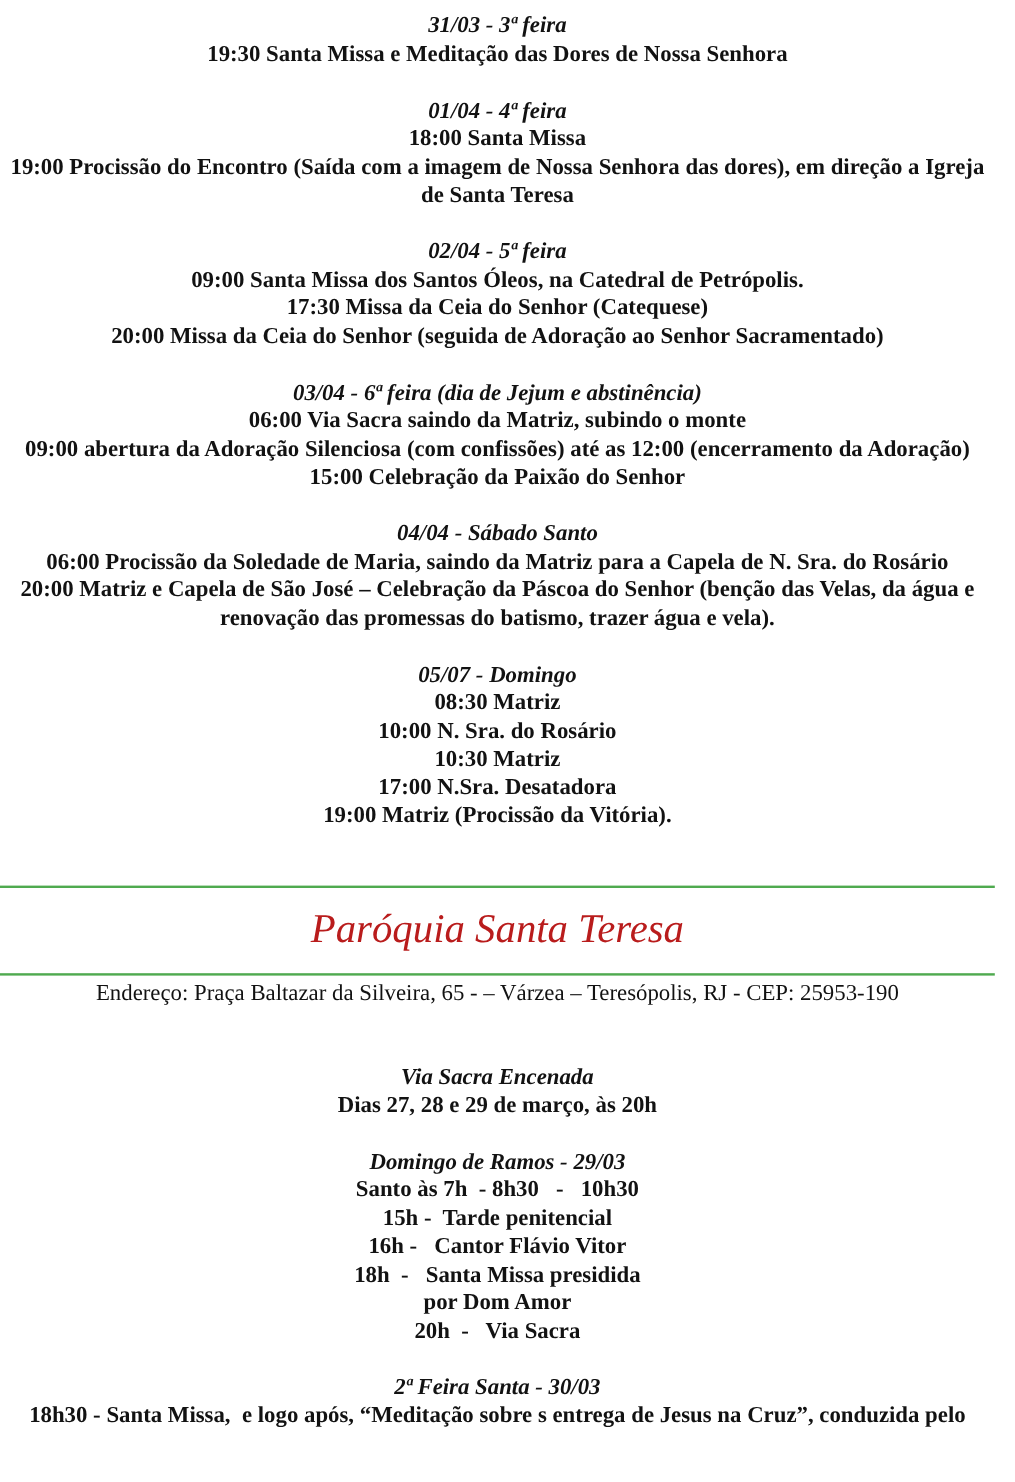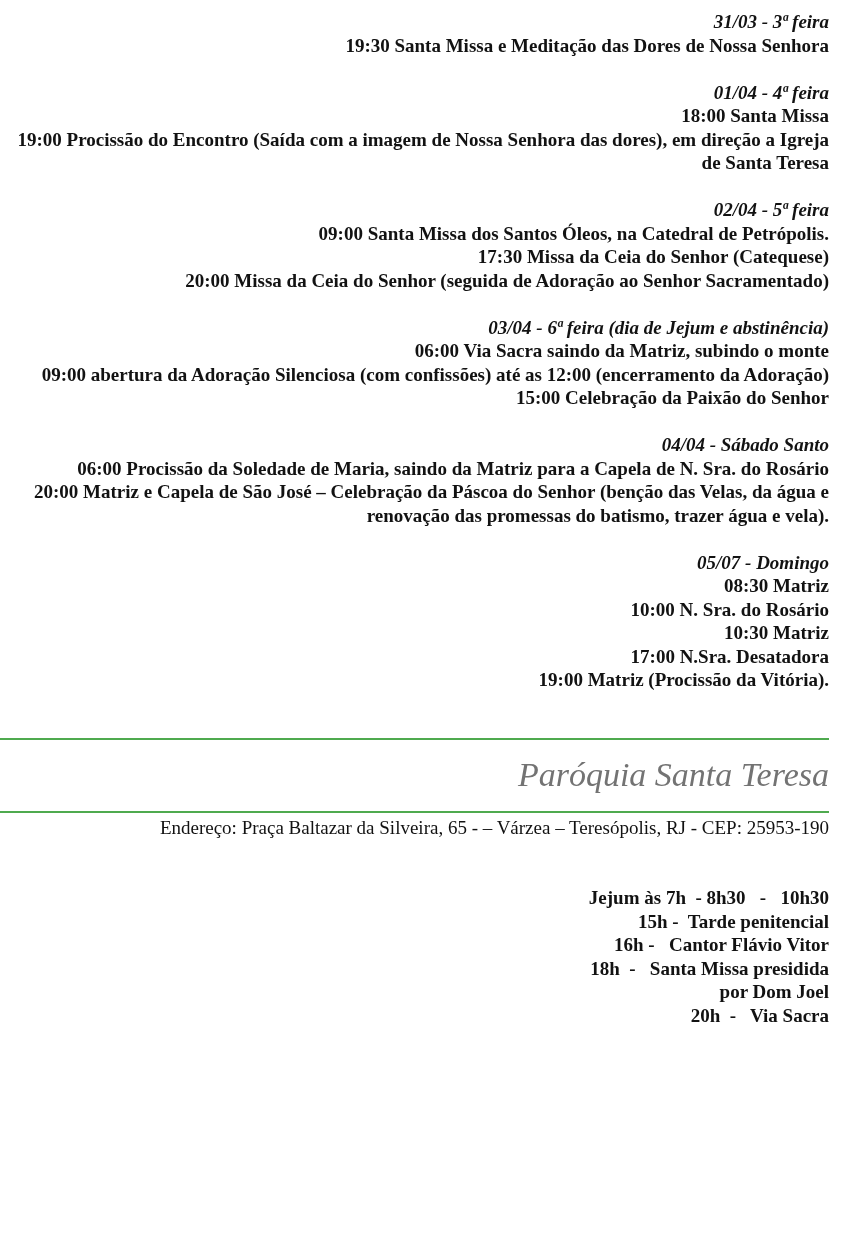--- a/index.html
+++ b/index.html
@@ -6,21 +6,21 @@
   .page {
     width: 846px;
     min-height: 1235px;
     margin: 0 auto;
     box-sizing: border-box;
     padding: 10px 17px 20px 0;
     font-family: "Liberation Serif", "DejaVu Serif", serif;
     font-size: 19px;
     line-height: 23.5px;
     color: #121212;
-    text-align: right;
+    text-align: center;
     background: #ffffff;
   }
   .sec { margin-bottom: 23.5px; }
   .sec:last-child { margin-bottom: 0; }
   .heading {
     font-weight: bold;
     font-style: italic;
     white-space: pre-wrap;
   }
   .line { white-space: pre-wrap; font-weight: bold; }
@@ -94,31 +94,44 @@
         <div class="line">08:30 Matriz</div>
         <div class="line">10:00 N. Sra. do Rosário</div>
         <div class="line">10:30 Matriz</div>
         <div class="line">17:00 N.Sra. Desatadora</div>
         <div class="line">19:00 Matriz (Procissão da Vitória).</div>
       </div>
   </section>
 
   <div class="parish">
     <div class="green-rule" style="background: rgb(79, 170, 79);"></div>
-    <div class="parish-title" style="color: #737373;">Paróquia Santa Teresa</div>
+    <div class="parish-title" style="color: #b91c1c;">Paróquia Santa Teresa</div>
     <div class="green-rule" style="background: rgb(79, 170, 79);"></div>
     <div class="address"><span class="label">Endereço:</span><span> Praça Baltazar da Silveira, 65 - – Várzea – Teresópolis, RJ - CEP: 25953-190</span></div>
   </div>
 
+  <section class="sec">
+    <div class="heading">Via Sacra Encenada</div>
+    <div>
+        <div class="line">Dias 27, 28 e 29 de março, às 20h</div>
+      </div>
+  </section>
 
   <section class="sec">
+    <div class="heading">Domingo de Ramos - 29/03</div>
     <div>
-        <div class="line">Jejum às 7h  - 8h30   -   10h30</div>
+        <div class="line">Santo às 7h  - 8h30   -   10h30</div>
         <div class="line">15h -  Tarde penitencial</div>
         <div class="line">16h -   Cantor Flávio Vitor</div>
         <div class="line">18h  -   Santa Missa presidida</div>
-        <div class="line">por Dom Joel</div>
+        <div class="line">por Dom Amor</div>
         <div class="line">20h  -   Via Sacra</div>
       </div>
   </section>
 
+  <section class="sec">
+    <div class="heading">2ª Feira Santa - 30/03</div>
+    <div>
+        <div class="line">18h30 - Santa Missa,  e logo após, “Meditação sobre s entrega de Jesus na Cruz”, conduzida pelo</div>
+      </div>
+  </section>
 
 </div>
 
 </body></html>

